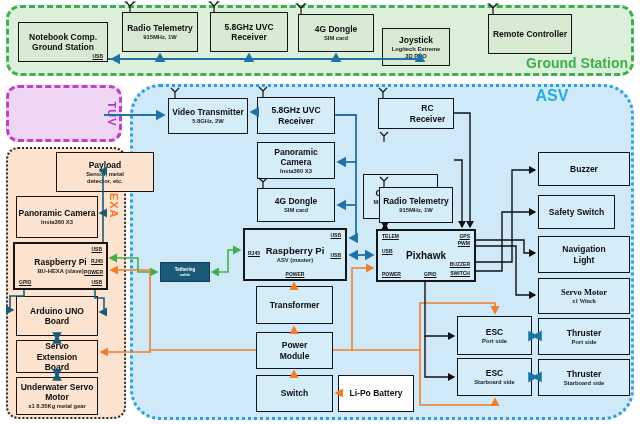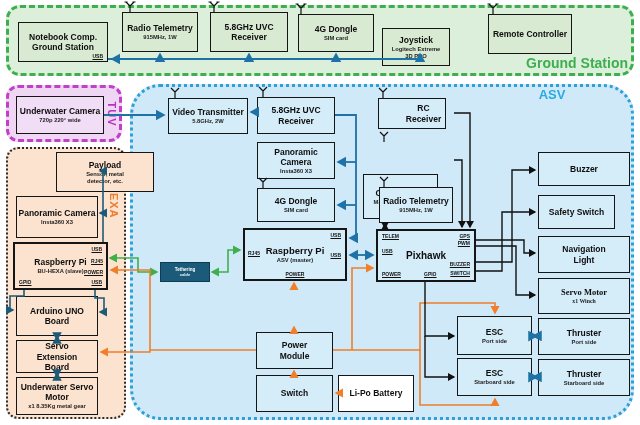--- a/index.html
+++ b/index.html
@@ -14,21 +14,21 @@
   .f-gs{background:#d9ead3;}
   .f-tuv{background:#f2ddf6;}
   .f-bu{background:#fbe3cf;}
   .f-asv{background:#d5ecf9;}
   .f-white{background:#ffffff;}
   .t{font-size:8.5px;font-weight:600;line-height:1.18;color:#0e0e0e;}
   .s{font-size:5.8px;font-weight:600;line-height:1.15;color:#222;margin-top:1px;}
   .port{position:absolute;font-size:5px;font-weight:700;text-decoration:underline;color:#111;line-height:1;}
   .seclabel{position:absolute;font-weight:700;}
   .lbl-gs{left:468px;top:55px;width:160px;text-align:right;font-size:14px;color:#3eae4f;}
-  .lbl-asv{left:522px;top:87px;width:60px;text-align:center;font-size:13px;color:#29abe2;}
+  .lbl-asv{left:522px;top:87px;width:60px;text-align:center;font-size:16px;color:#29abe2;}
   .vlabel{position:absolute;font-weight:700;text-align:center;transform:rotate(90deg);letter-spacing:1px;}
   .lbl-tuv{left:92px;top:108px;width:40px;font-size:11px;color:#b833bf;}
   .lbl-bu{left:82px;top:184px;width:64px;font-size:11px;color:#ed7d31;}
   .tetherbox{position:absolute;left:160px;top:262px;width:50px;height:20px;background:#1b5a78;border:1.5px solid #0d3d55;box-sizing:border-box;display:flex;flex-direction:column;align-items:center;justify-content:center;text-align:center;}
   .tt{font-size:4.6px;font-weight:700;color:#fff;line-height:1.2;}
   .ts{font-size:4.2px;font-weight:600;color:#e8f4fa;line-height:1.2;}
   svg.wires{position:absolute;left:0;top:0;pointer-events:none;}
 </style>
 </head>
 <body>
@@ -62,24 +62,20 @@
     <div class="s">SIM card</div>
   </div>
   <div class="box f-gs" style="left:382px;top:28px;width:68px;height:38px;">
     <div class="t">Joystick</div>
     <div class="s" style="width:56px;">Logitech Extreme 3D PRO</div>
   </div>
   <div class="box f-gs" style="left:488px;top:14px;width:84px;height:40px;">
     <div class="t">Remote Controller</div>
   </div>
 
-  <div class="box f-tuv" style="left:16px;top:96px;width:88px;height:38px;">
-    <div class="t">Underwater Camera</div>
-    <div class="s">720p 220° wide</div>
-  </div>
 
   <div class="box f-bu" style="left:32px;top:152px;width:98px;height:40px;margin-left:24px;">
     <div class="t">Payload</div>
     <div class="s" style="width:62px;">Sensor, metal detector, etc.</div>
   </div>
   <div class="box f-bu" style="left:16px;top:196px;width:82px;height:42px;">
     <div class="t">Panoramic Camera</div>
     <div class="s">Insta360 X3</div>
   </div>
   <div class="box f-bu thick" style="left:13px;top:242px;width:95px;height:48px;">
@@ -118,21 +114,21 @@
     <div class="s">SIM card</div>
   </div>
   <div class="box f-asv thick" style="left:243px;top:228px;width:104px;height:53px;">
     <div class="t" style="font-size:9.5px;">Raspberry Pi</div>
     <div class="s">ASV (master)</div>
     <span class="port" style="left:3px;top:21px;">RJ45</span>
     <span class="port" style="right:4px;top:3px;">USB</span>
     <span class="port" style="right:4px;top:23px;">USB</span>
     <span class="port" style="left:50%;bottom:2px;transform:translateX(-50%);">POWER</span>
   </div>
-  <div class="box f-asv" style="left:378px;top:98px;width:68px;height:31px;padding-left:24px;">
+  <div class="box f-asv" style="left:378px;top:98px;width:76px;height:31px;padding-left:24px;">
     <div class="t">RC Receiver</div>
   </div>
   <div class="box f-asv" style="left:363px;top:142px;width:75px;height:45px;margin-top:32px;">
     <div class="t">GPS Module</div>
     <div class="s">M8N, with compass</div>
   </div>
   <div class="box f-asv" style="left:379px;top:187px;width:74px;height:36px;">
     <div class="t">Radio Telemetry</div>
     <div class="s">915MHz, 1W</div>
   </div>
@@ -168,20 +164,23 @@
     <div class="t">Thruster</div>
     <div class="s">Starboard side</div>
   </div>
   <div class="box f-asv" style="left:457px;top:316px;width:75px;height:39px;">
     <div class="t">ESC</div>
     <div class="s">Port side</div>
   </div>
   <div class="box f-asv" style="left:457px;top:358px;width:75px;height:38px;">
     <div class="t">ESC</div>
     <div class="s">Starboard side</div>
+  </div>
+  <div class="box f-asv" style="left:256px;top:286px;width:77px;height:38px;">
+    <div class="t">Transformer</div>
   </div>
   <div class="box f-asv" style="left:256px;top:332px;width:77px;height:37px;">
     <div class="t" style="width:46px;">Power Module</div>
   </div>
   <div class="box f-asv" style="left:256px;top:375px;width:77px;height:37px;">
     <div class="t">Switch</div>
   </div>
   <div class="box f-white" style="left:338px;top:375px;width:76px;height:37px;">
     <div class="t">Li-Po Battery</div>
   </div>

